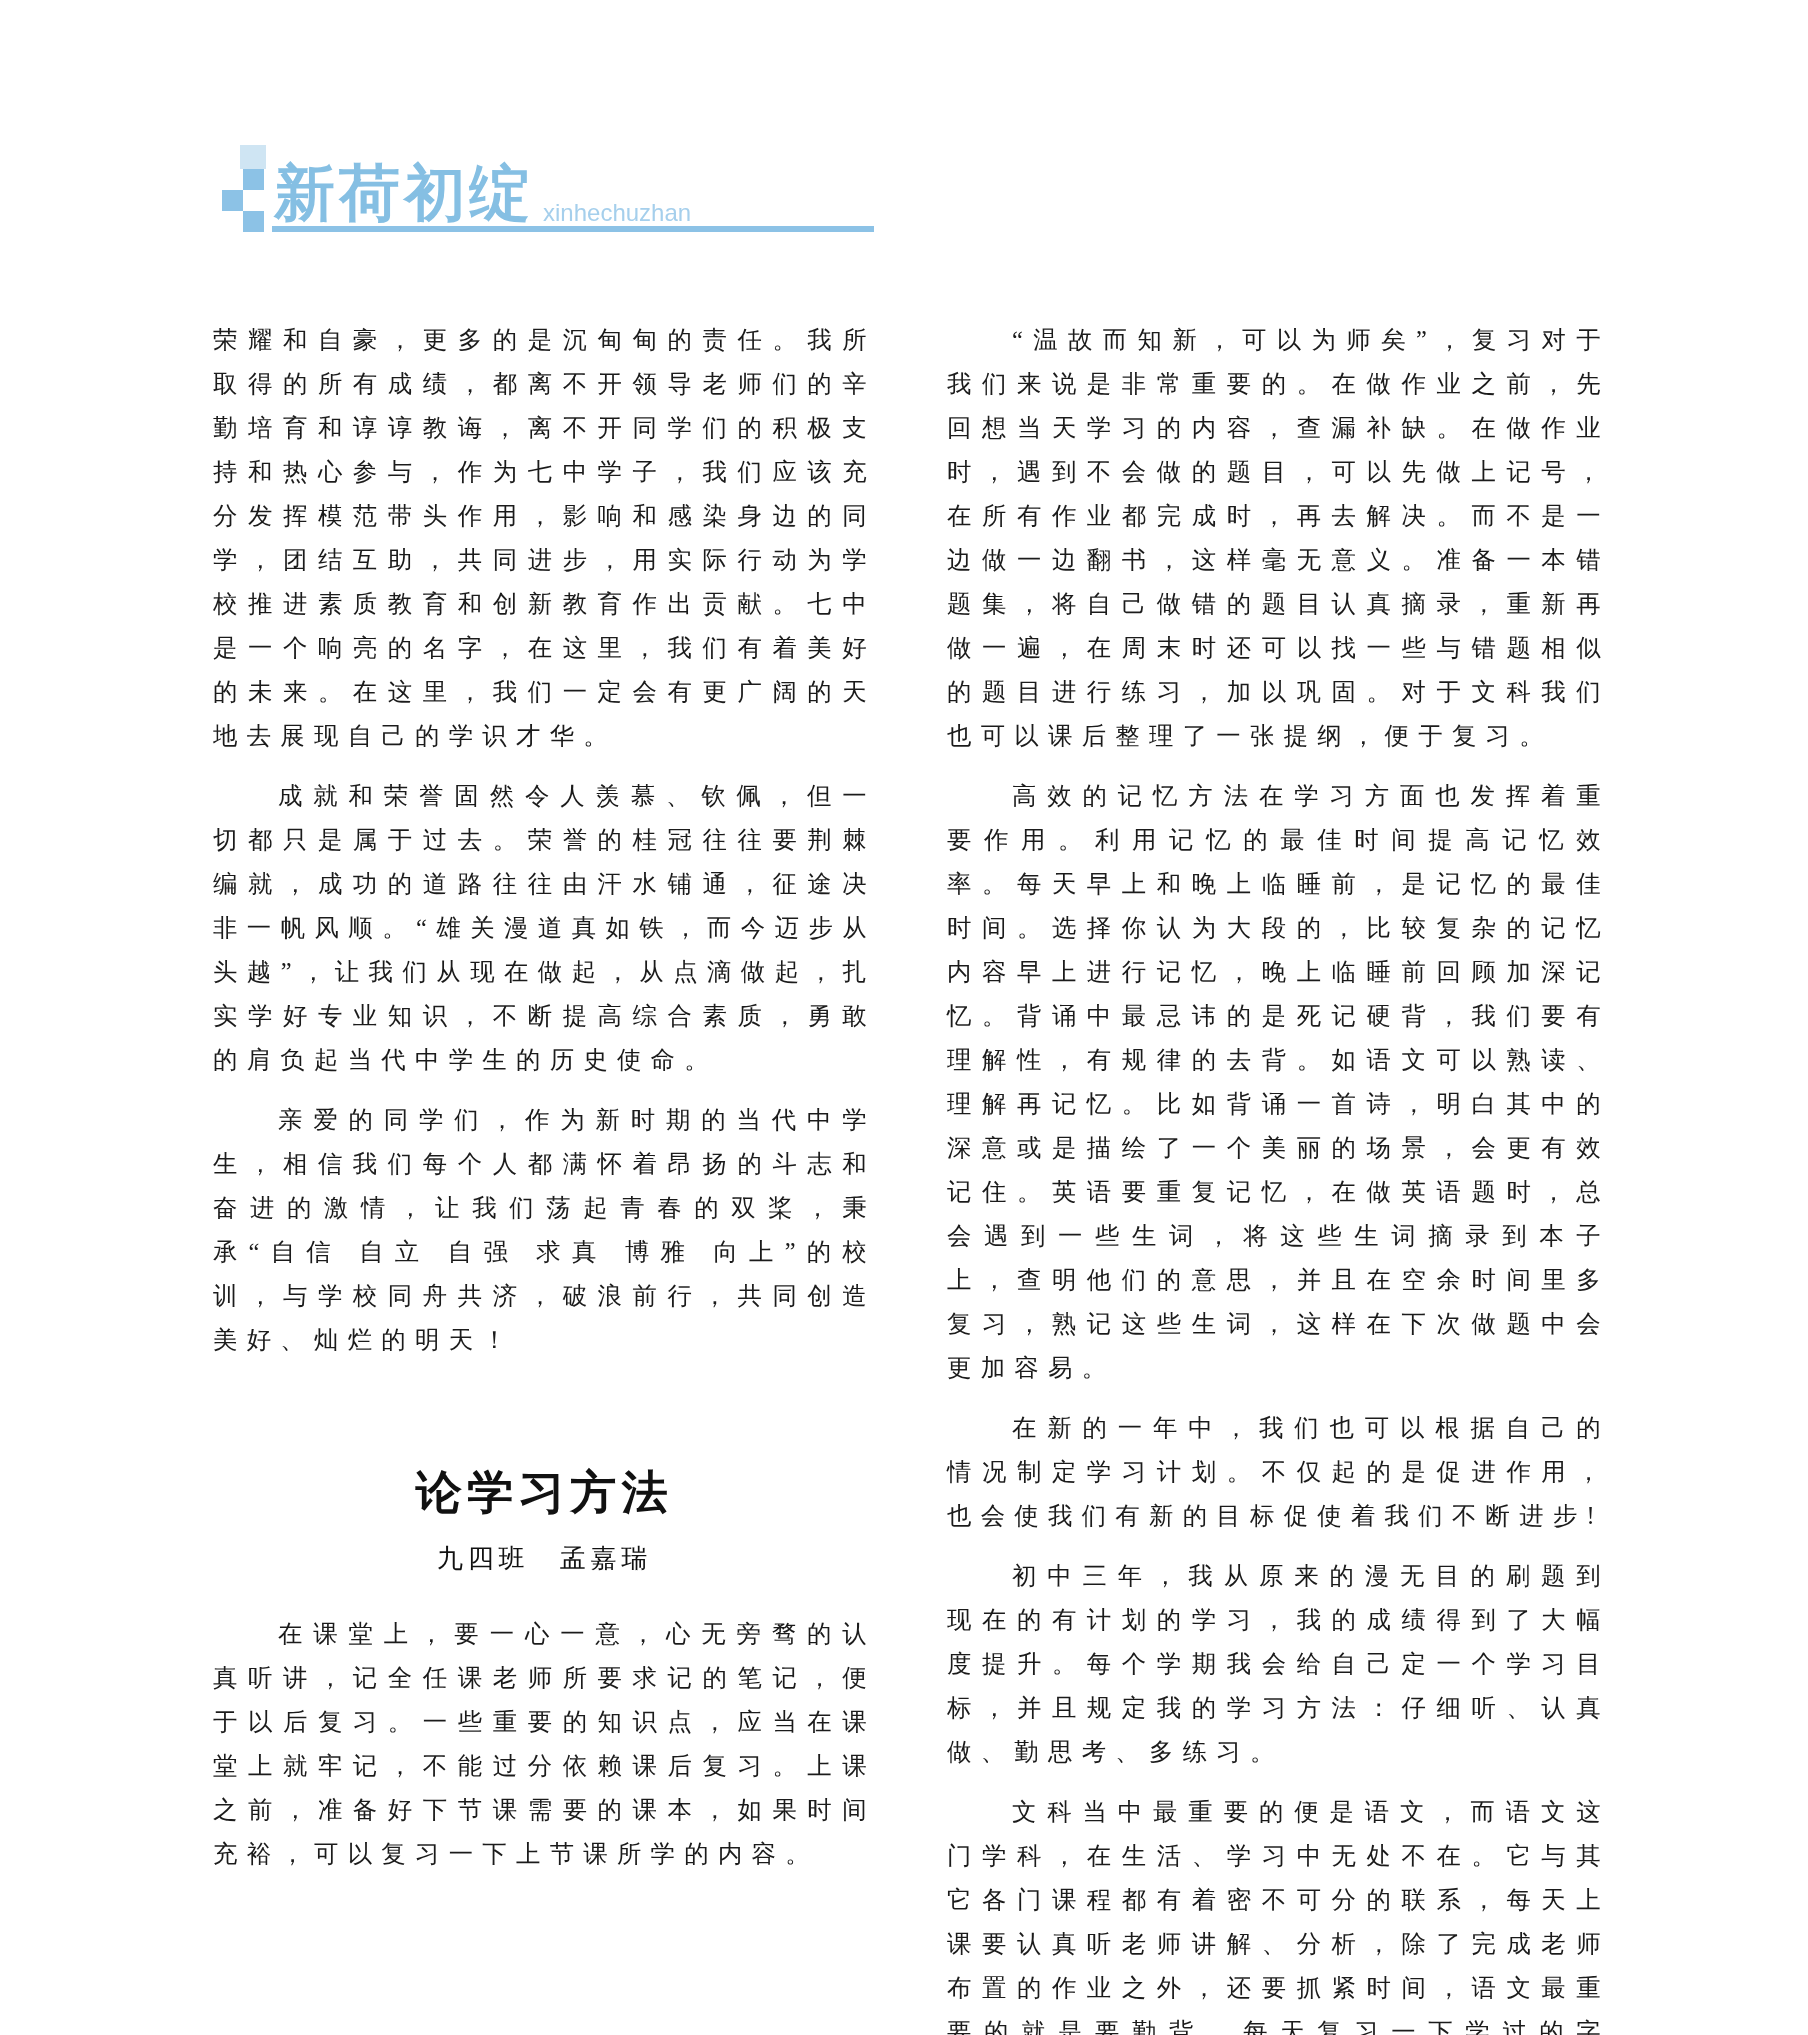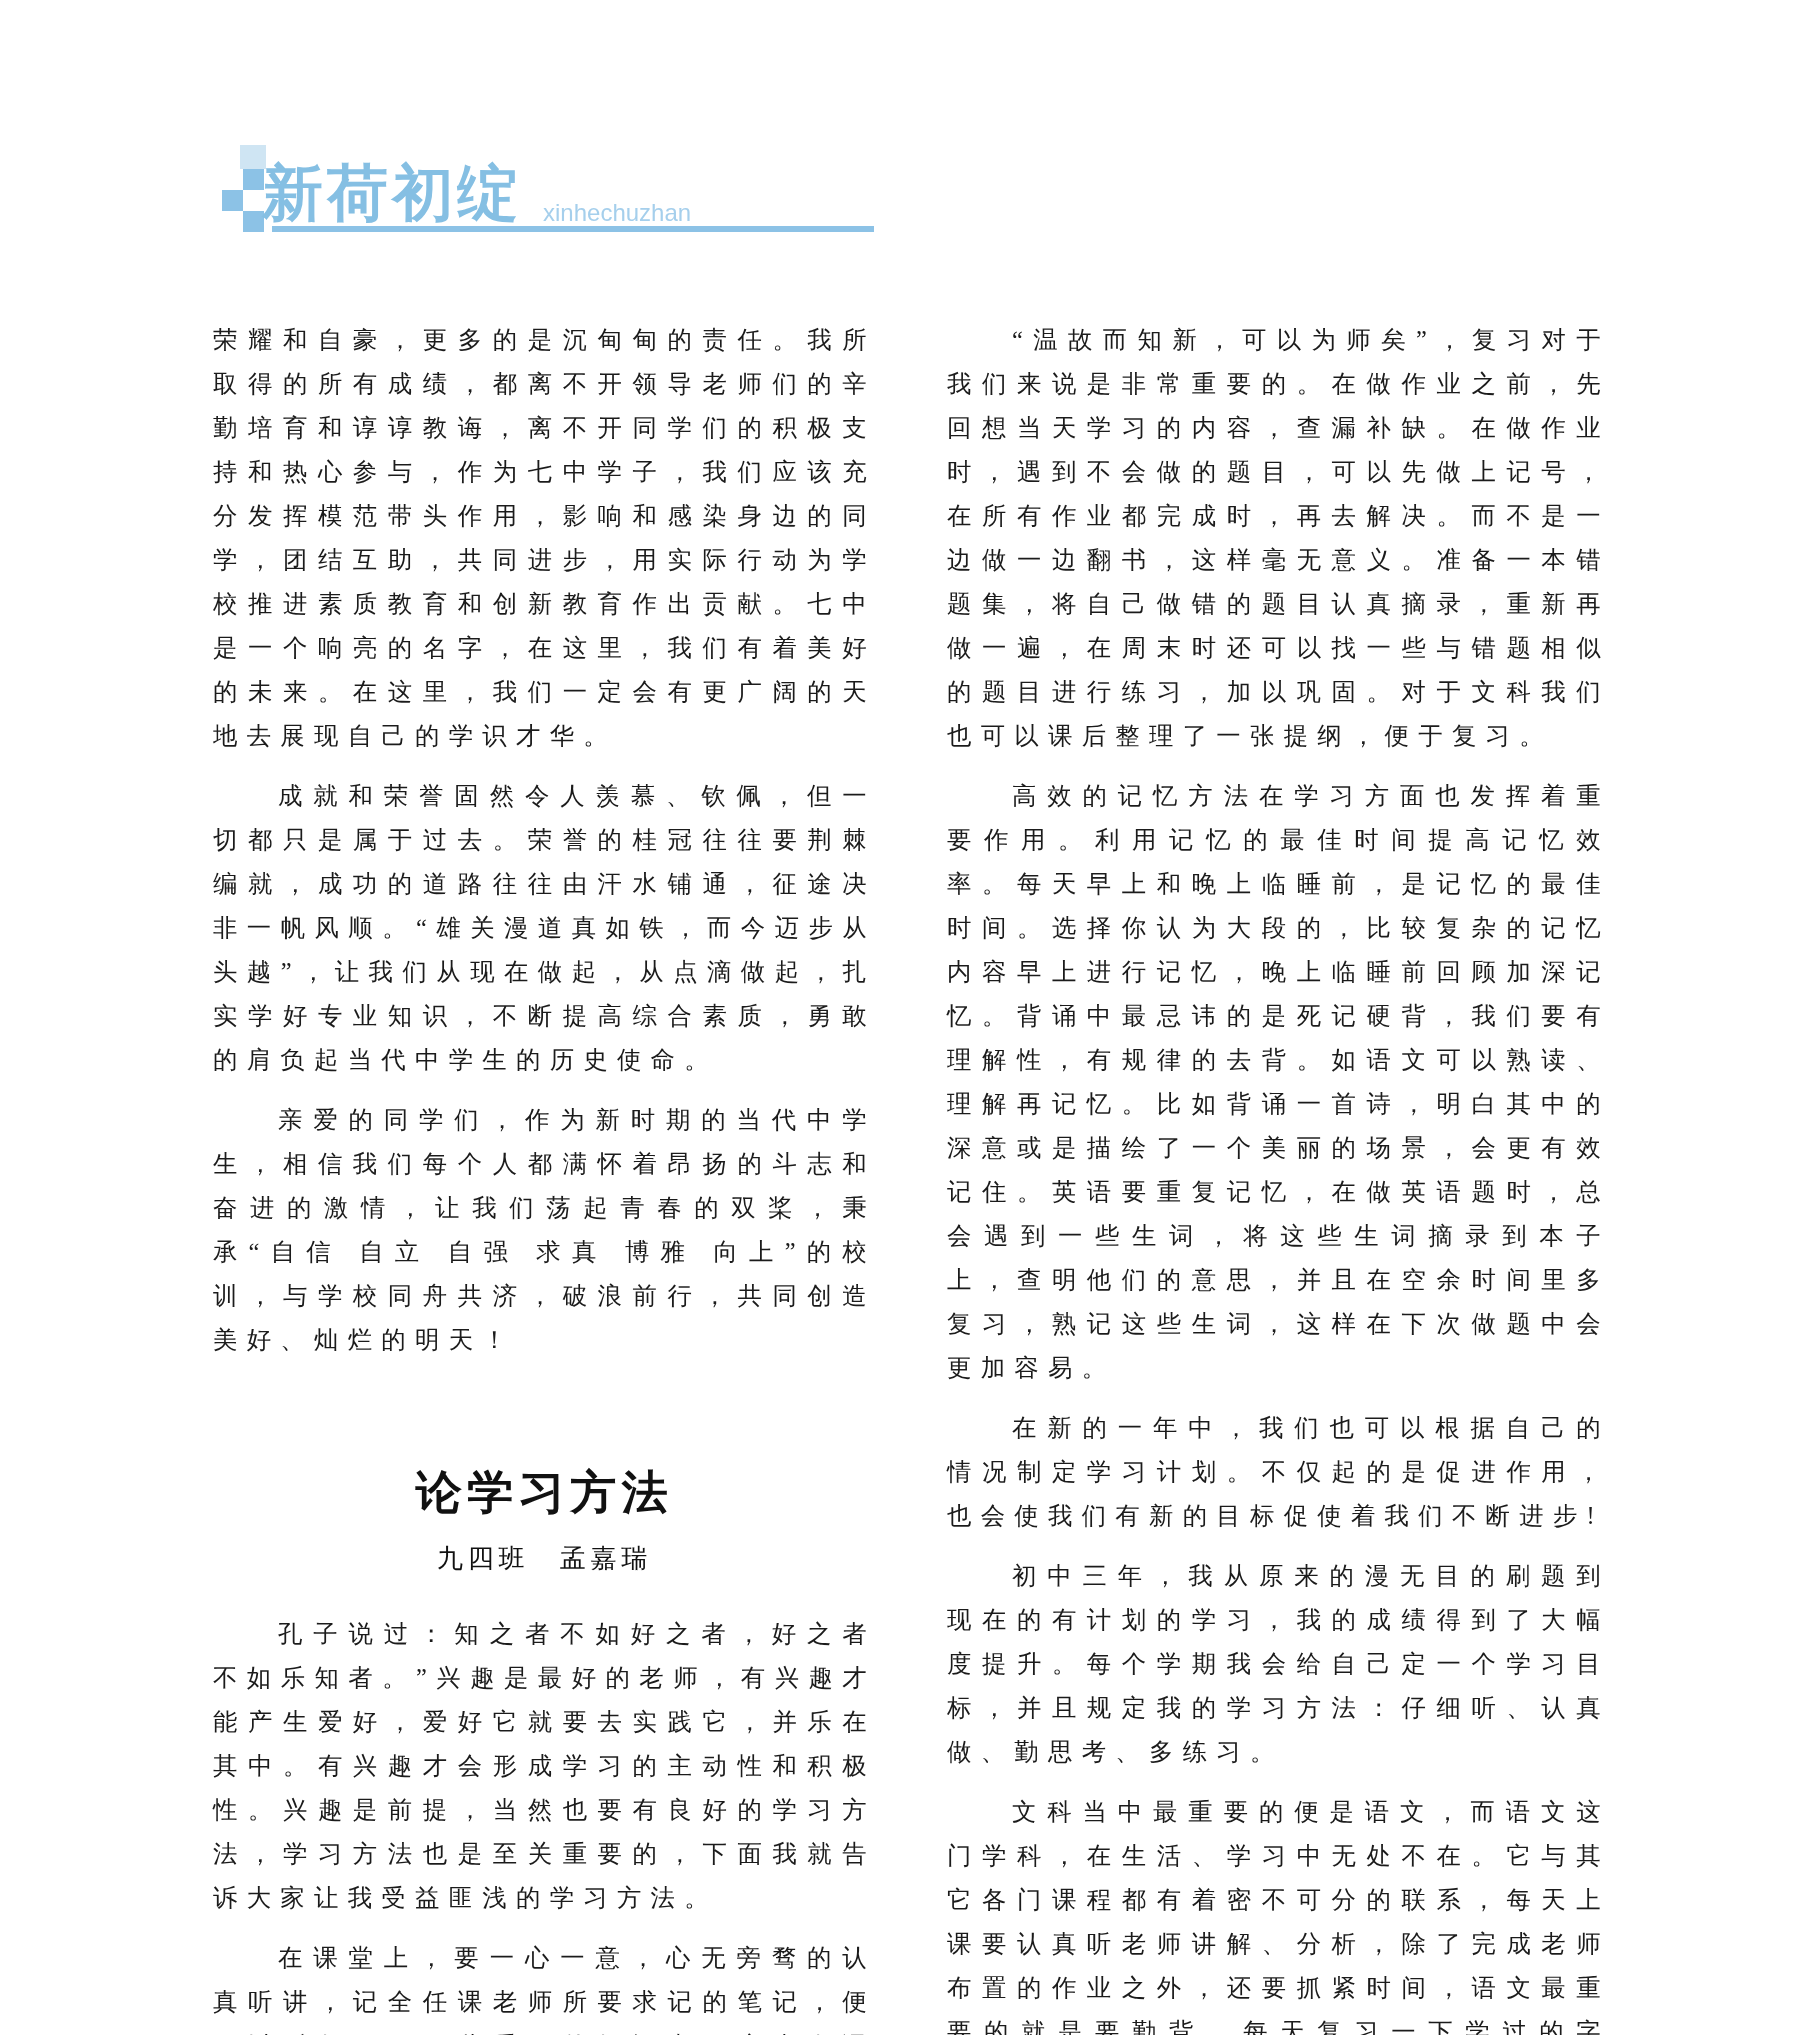--- a/index.html
+++ b/index.html
@@ -15,21 +15,21 @@
 
   
   .logo{position:absolute;left:220px;top:145px;width:49px;height:89px;}
   .logo .sq{position:absolute;}
   .sq-light{left:20.4px;top:0;width:26px;height:23.6px;background:#cfe5f3;}
   .sq-a{left:23px;top:23.6px;width:21px;height:21px;background:#8cc2e6;}
   .sq-b{left:1.6px;top:45px;width:21px;height:21px;background:#8cc2e6;}
   .sq-c{left:23px;top:66px;width:21px;height:21px;background:#8cc2e6;}
 
   .mag-title{
-    position:absolute;left:262px;top:159px;
+    position:absolute;left:274px;top:159px;
     font-size:61px;line-height:69px;
     color:#85bfe3;font-weight:bold;letter-spacing:4.1px;
     font-family:"Liberation Serif","DejaVu Serif",serif;
   }
   .mag-pinyin{
     position:absolute;left:543px;top:200px;
     font-size:24px;line-height:26px;color:#a5cfec;
     font-family:"Liberation Sans","DejaVu Sans",sans-serif;
   }
   .header-rule{
@@ -81,21 +81,20 @@
     <div class="column">
       <p class="no-indent">荣耀和自豪，更多的是沉甸甸的责任。我所取得的所有成绩，都离不开领导老师们的辛勤培育和谆谆教诲，离不开同学们的积极支持和热心参与，作为七中学子，我们应该充分发挥模范带头作用，影响和感染身边的同学，团结互助，共同进步，用实际行动为学校推进素质教育和创新教育作出贡献。七中是一个响亮的名字，在这里，我们有着美好的未来。在这里，我们一定会有更广阔的天地去展现自己的学识才华。</p>
       <p>成就和荣誉固然令人羡慕、钦佩，但一切都只是属于过去。荣誉的桂冠往往要荆棘编就，成功的道路往往由汗水铺通，征途决非一帆风顺。“雄关漫道真如铁，而今迈步从头越”，让我们从现在做起，从点滴做起，扎实学好专业知识，不断提高综合素质，勇敢的肩负起当代中学生的历史使命。</p>
       <p>亲爱的同学们，作为新时期的当代中学生，相信我们每个人都满怀着昂扬的斗志和奋进的激情，让我们荡起青春的双桨，秉承“自信 自立 自强 求真 博雅 向上”的校训，与学校同舟共济，破浪前行，共同创造美好、灿烂的明天！</p>
 
       <div class="article-head">
         <div class="article-title">论学习方法</div>
         <div class="article-author">九四班　孟嘉瑞</div>
       </div>
 
-      <p>孔子说过：知之者不如好之者，好之者不如乐知者。”兴趣是最好的老师，有兴趣才能产生爱好，爱好它就要去实践它，并乐在其中。有兴趣才会形成学习的主动性和积极性。兴趣是前提，当然也要有良好的学习方法，学习方法也是至关重要的，下面我就告诉大家让我受益匪浅的学习方法。</p>
       <p>在课堂上，要一心一意，心无旁骛的认真听讲，记全任课老师所要求记的笔记，便于以后复习。一些重要的知识点，应当在课堂上就牢记，不能过分依赖课后复习。上课之前，准备好下节课需要的课本，如果时间充裕，可以复习一下上节课所学的内容。</p>
     </div>
 
     <div class="column">
       <p>“温故而知新，可以为师矣”，复习对于我们来说是非常重要的。在做作业之前，先回想当天学习的内容，查漏补缺。在做作业时，遇到不会做的题目，可以先做上记号，在所有作业都完成时，再去解决。而不是一边做一边翻书，这样毫无意义。准备一本错题集，将自己做错的题目认真摘录，重新再做一遍，在周末时还可以找一些与错题相似的题目进行练习，加以巩固。对于文科我们也可以课后整理了一张提纲，便于复习。</p>
       <p>高效的记忆方法在学习方面也发挥着重要作用。利用记忆的最佳时间提高记忆效率。每天早上和晚上临睡前，是记忆的最佳时间。选择你认为大段的，比较复杂的记忆内容早上进行记忆，晚上临睡前回顾加深记忆。背诵中最忌讳的是死记硬背，我们要有理解性，有规律的去背。如语文可以熟读、理解再记忆。比如背诵一首诗，明白其中的深意或是描绘了一个美丽的场景，会更有效记住。英语要重复记忆，在做英语题时，总会遇到一些生词，将这些生词摘录到本子上，查明他们的意思，并且在空余时间里多复习，熟记这些生词，这样在下次做题中会更加容易。</p>
       <p>在新的一年中，我们也可以根据自己的情况制定学习计划。不仅起的是促进作用，也会使我们有新的目标促使着我们不断进步!</p>
 
 
       <p>初中三年，我从原来的漫无目的刷题到现在的有计划的学习，我的成绩得到了大幅度提升。每个学期我会给自己定一个学习目标，并且规定我的学习方法：仔细听、认真做、勤思考、多练习。</p>

